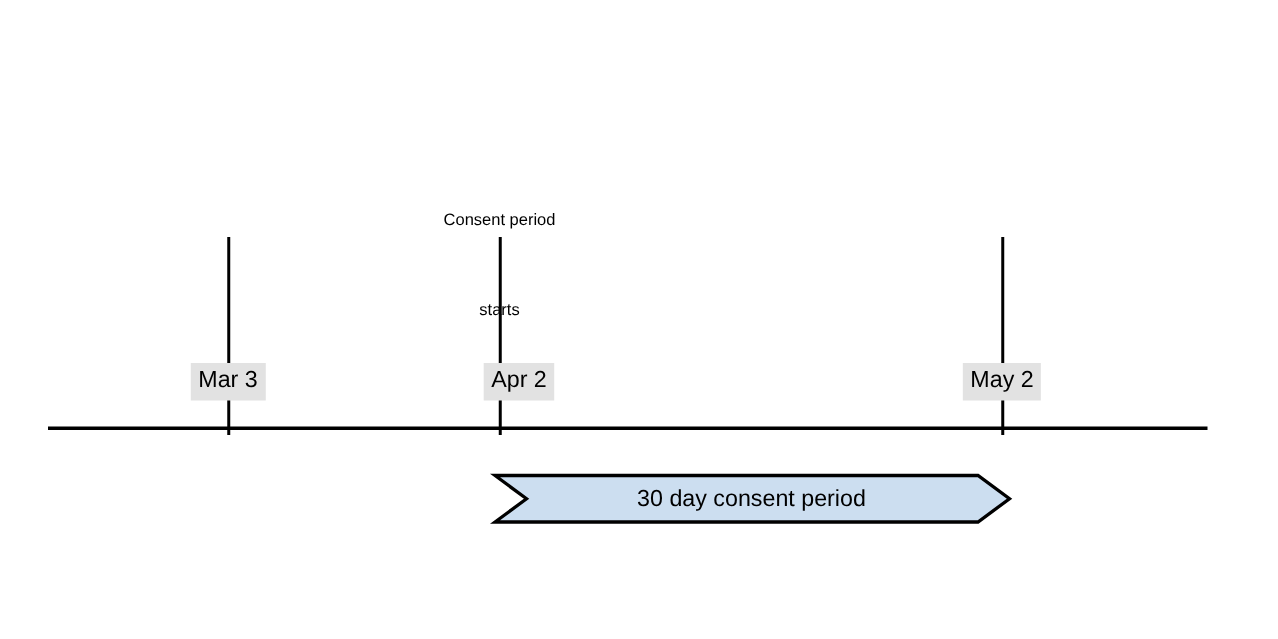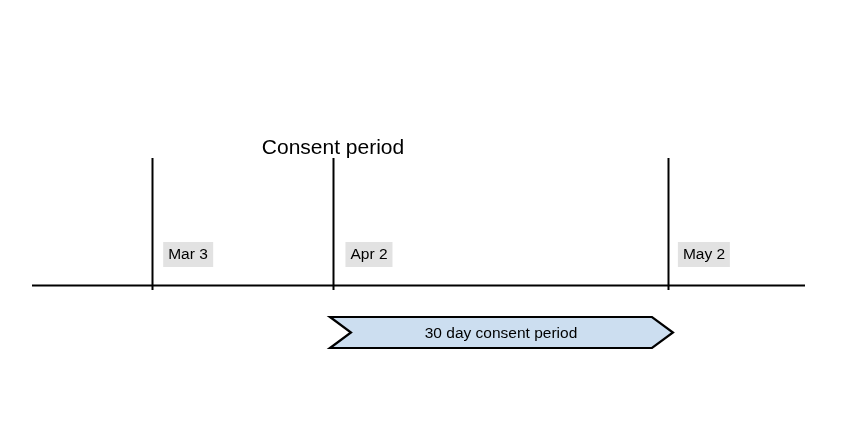--- a/index.html
+++ b/index.html
@@ -22,37 +22,36 @@
     position: absolute;
     left: 0;
     top: 0;
     width: 852px;
     height: 426px;
   }
   .event-label {
     position: absolute;
     text-align: center;
     font-family: "Liberation Sans", sans-serif;
-    font-size: 21px;
+    font-size: 11px;
     line-height: 20px;
     color: #000000;
     white-space: pre;
     transform: translateX(-50%);
   }
   .date-chip {
     position: absolute;
     font-family: "Liberation Sans", sans-serif;
     font-size: 15.5px;
     line-height: 20px;
     color: #000000;
     background: #e2e2e2;
     padding: 2px 5px 3px 5px;
     white-space: nowrap;
     transform: translateX(-50%);
-    margin-left: 36px;
   }
   .banner-text {
     position: absolute;
     font-family: "Liberation Sans", sans-serif;
     font-size: 15.5px;
     line-height: 20px;
     color: #000000;
     white-space: nowrap;
     transform: translate(-50%, -50%);
     text-align: left;
@@ -71,25 +70,26 @@
 
     <line x1="333.5" y1="158" x2="333.5" y2="290" stroke="#000000" stroke-width="2"></line>
 
     <line x1="668.5" y1="158" x2="668.5" y2="290" stroke="#000000" stroke-width="2"></line>
 
     <polygon points="330,317 652,317 673,332.5 652,348 330,348 351,332.5" fill="#ccdef0" stroke="#000000" stroke-width="2.2" stroke-linejoin="miter"></polygon>
   </svg>
 
   <div class="date-chip" style="left:152px; top:242px;">Mar 3</div>
 
-  <div class="date-chip" style="left:333px; top:242px;text-align:right;">Apr 2</div>
+  <div class="date-chip" style="left:346px; top:242px;text-align:right;">Apr 2</div>
 
   <div class="date-chip" style="left:668px; top:242px;">May 2</div>
 
 
   <div class="event-label" style="left:333px; top:97px;">
     <div>Consent period</div>
+    <div>starts</div>
   </div>
 
 
   <div class="banner-text" style="left:501px; top:333px;">30 day consent period</div>
 
 </div>
 
 </body></html>

